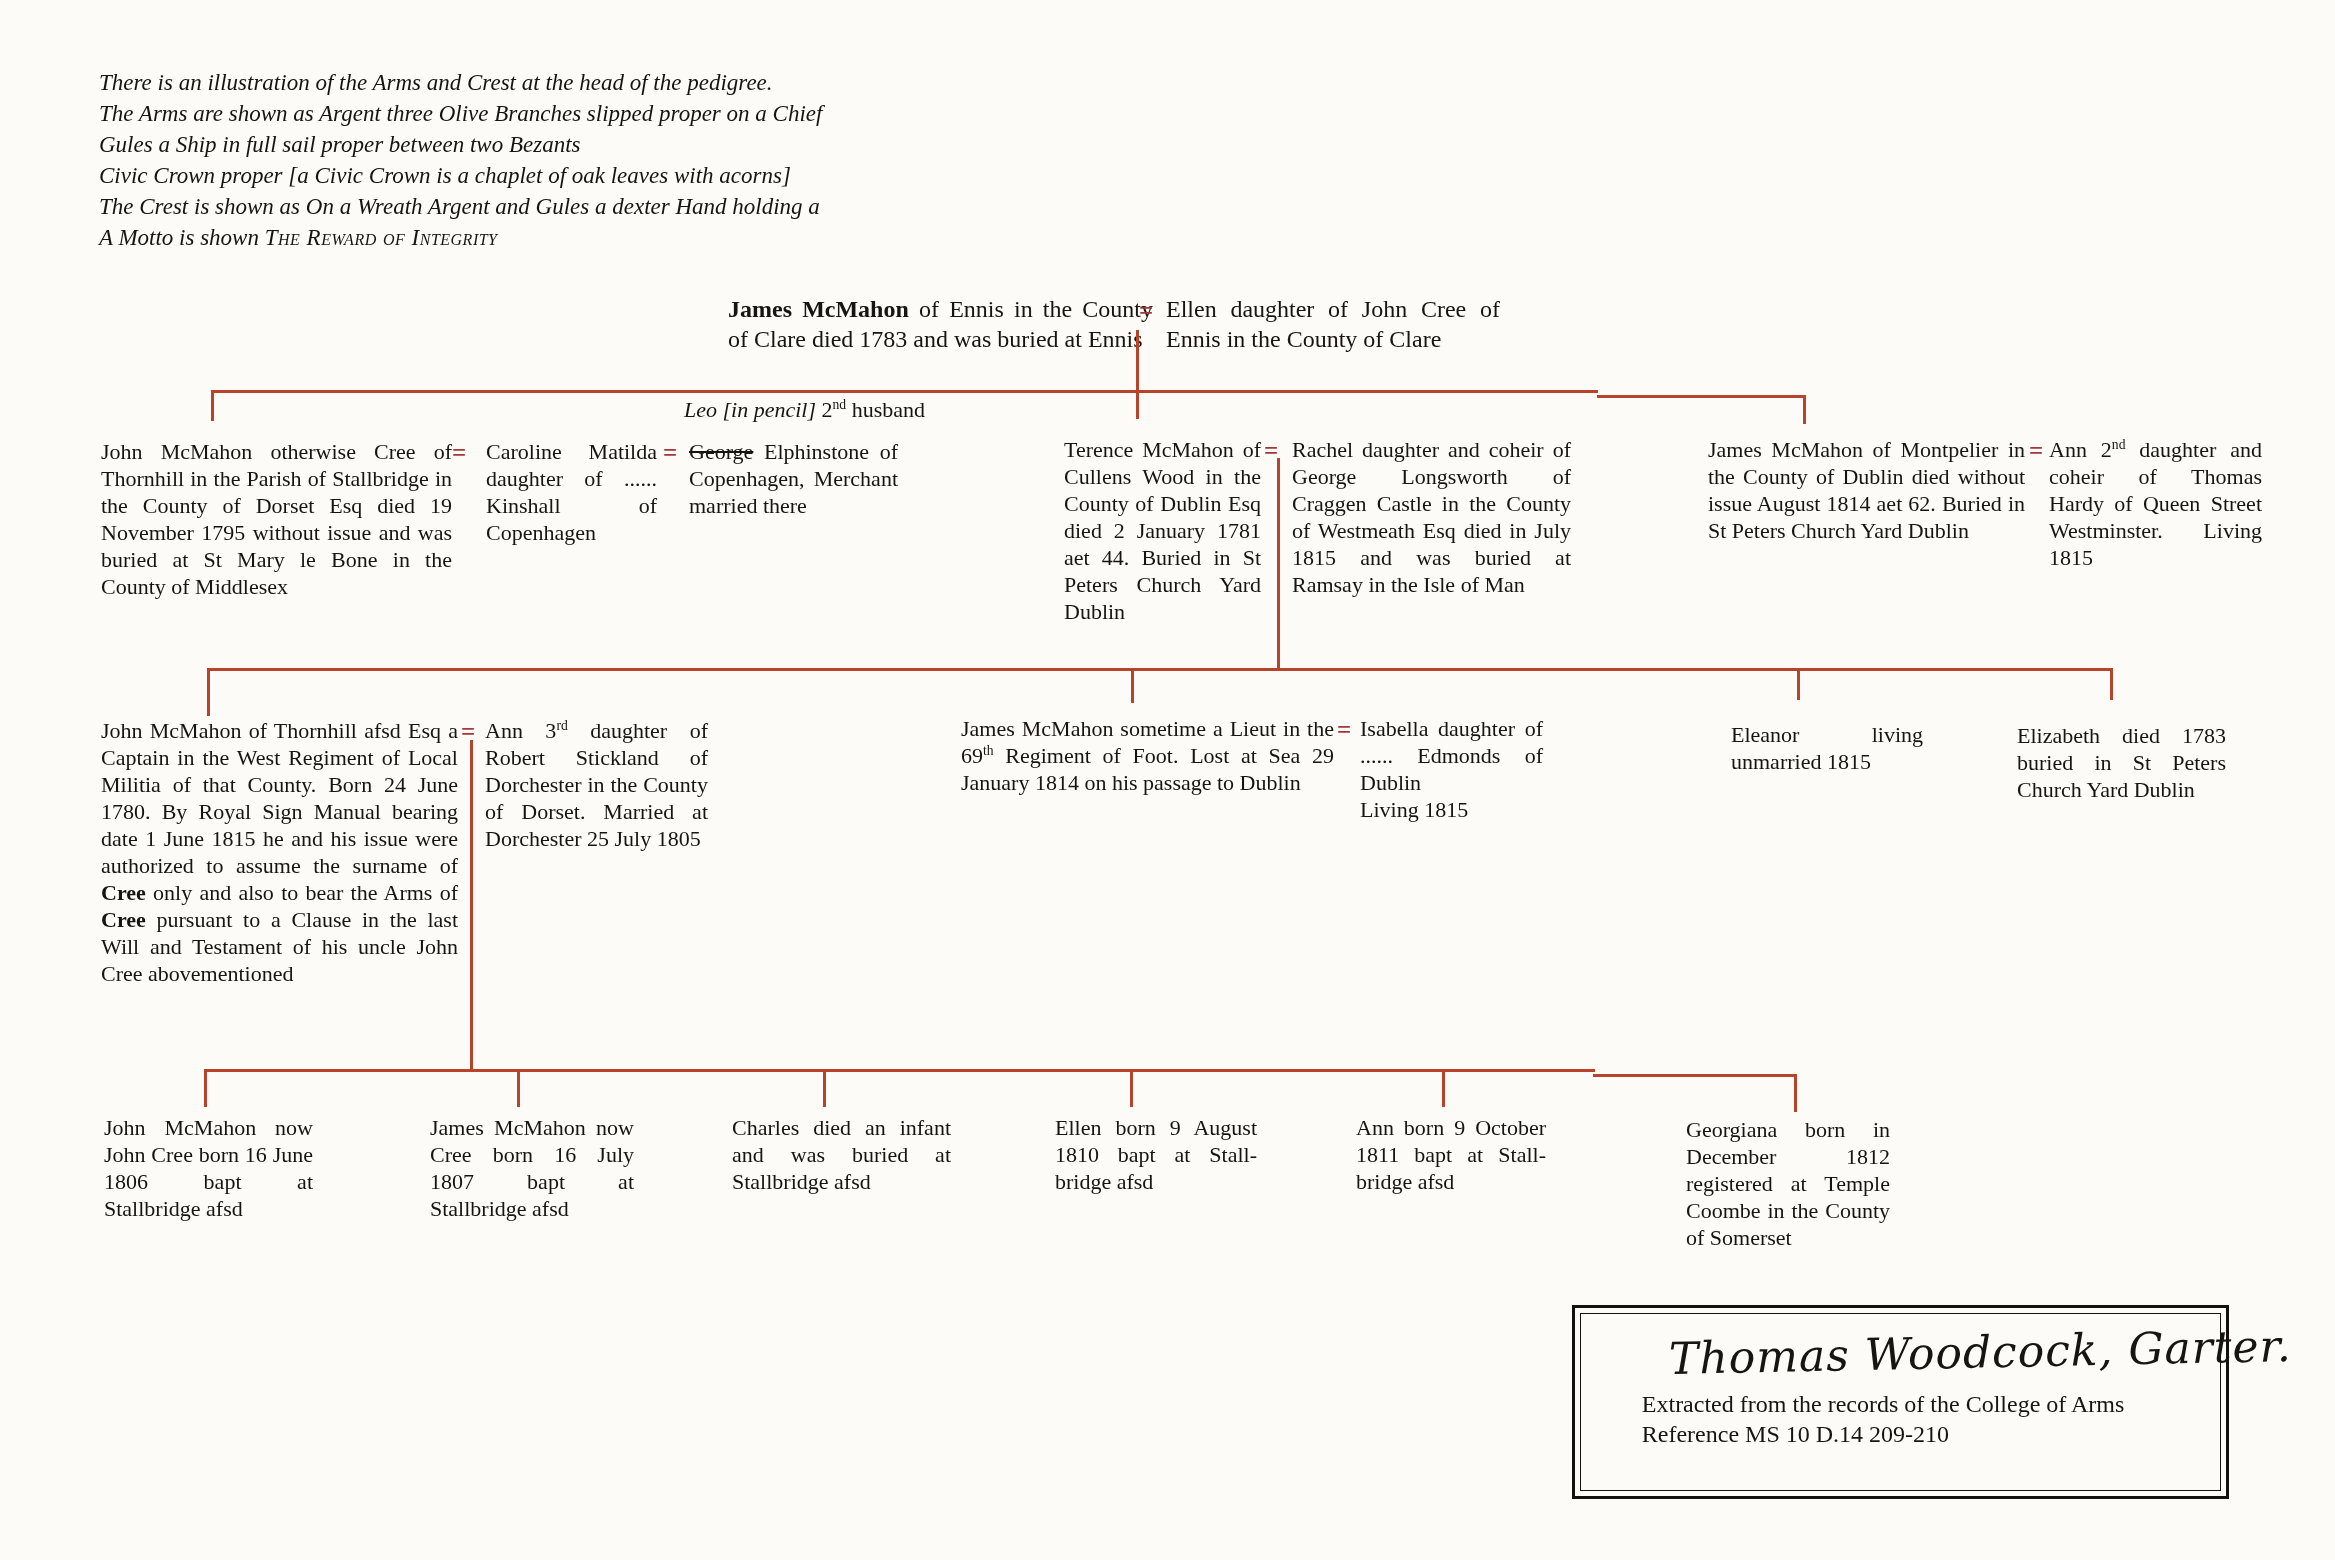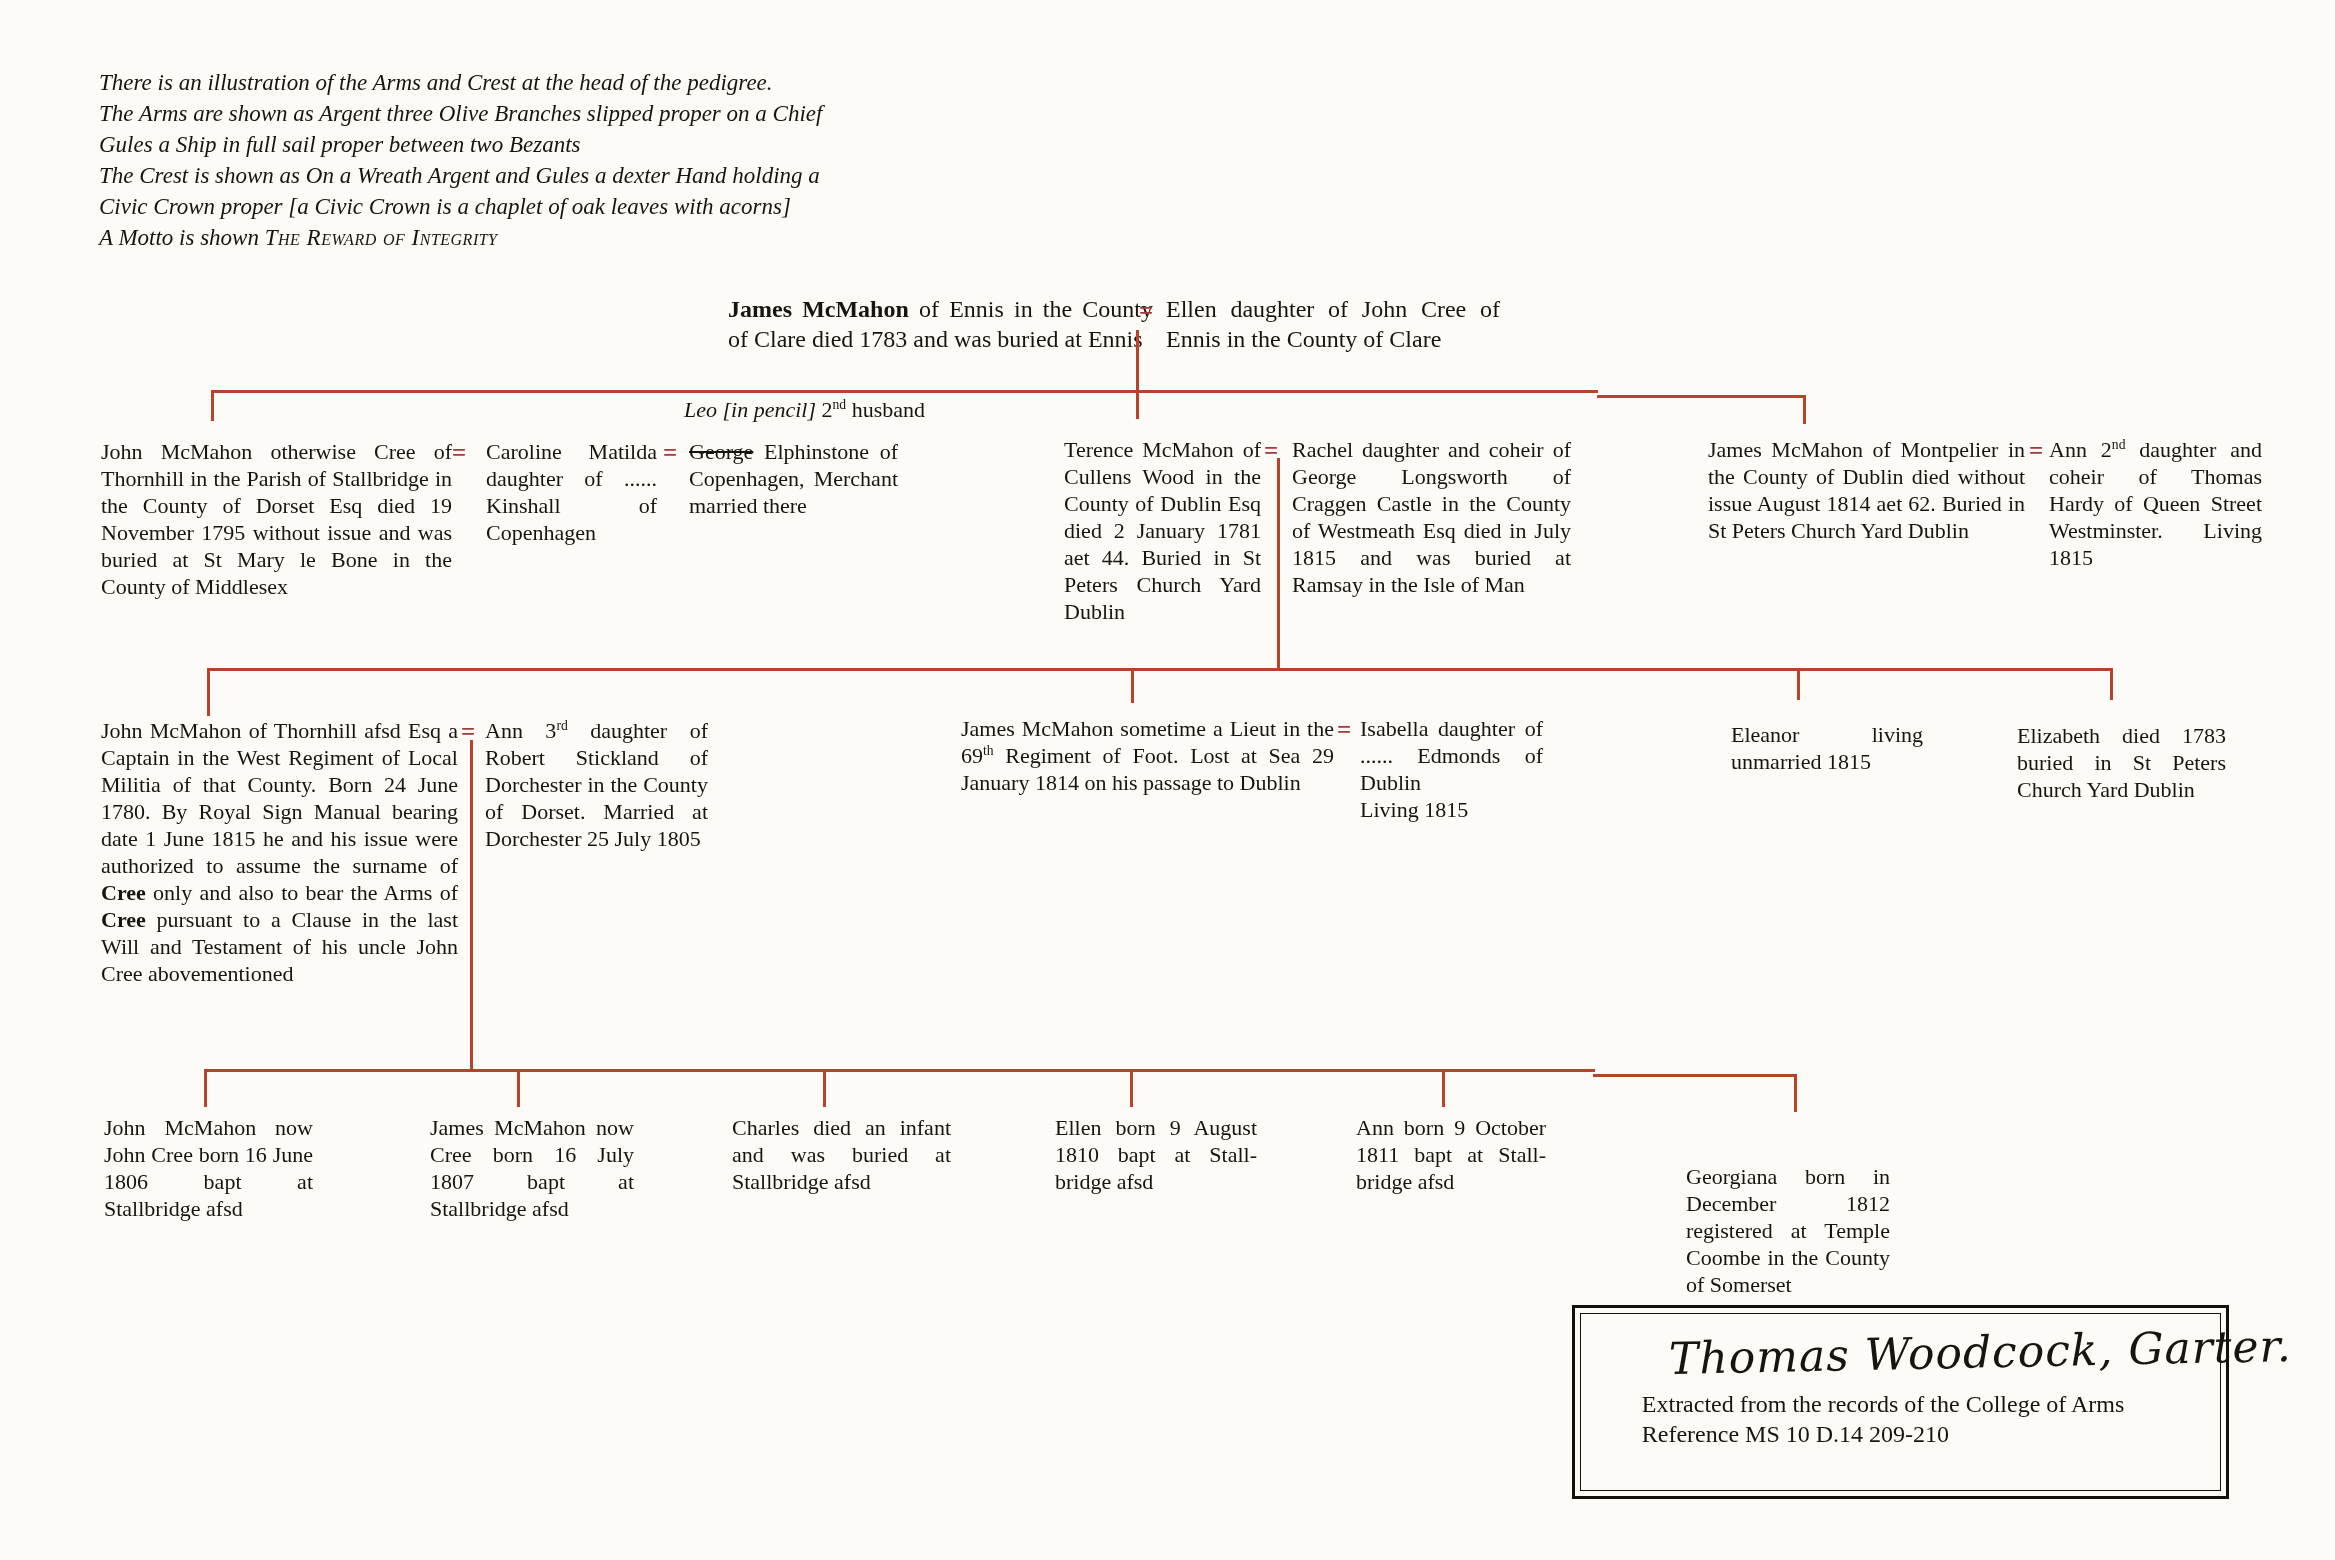--- a/index.html
+++ b/index.html
@@ -40,22 +40,22 @@
 </style>
 </head>
 <body>
 
 <div class="canvas">
 
   <div class="hdr" style="left:99px;top:67px;width:788px;">
     <div>There is an illustration of the Arms and Crest at the head of the pedigree.</div>
     <div>The Arms are shown as Argent three Olive Branches slipped proper on a Chief</div>
     <div>Gules a Ship in full sail proper between two Bezants</div>
+    <div>Civic Crown proper [a Civic Crown is a chaplet of oak leaves with acorns]</div>
     <div>The Crest is shown as On a Wreath Argent and Gules a dexter Hand holding a</div>
-    <div>Civic Crown proper [a Civic Crown is a chaplet of oak leaves with acorns]</div>
     <div>
       <span>A Motto is shown </span><span class="smallcaps">The Reward of Integrity</span>
     </div>
   </div>
 
   <div class="person g1" style="left:728px;top:294px;width:425px;">
     <b>James McMahon</b><span>  of Ennis in the County of Clare died 1783 and was buried at Ennis</span>
   </div>
   <div class="eq" style="left:1139px;top:298px;">=</div>
   <div class="person g1" style="left:1166px;top:294px;width:334px;">Ellen daughter of John Cree of Ennis in the County of Clare</div>
@@ -124,21 +124,21 @@
   <div class="vl" style="left:823px;top:1069px;height:38px;"></div>
   <div class="vl" style="left:1130px;top:1069px;height:38px;"></div>
   <div class="vl" style="left:1442px;top:1069px;height:38px;"></div>
   <div class="vl" style="left:1794px;top:1074px;height:38px;"></div>
 
   <div class="person" style="left:104px;top:1114px;width:209px;">John McMahon now John Cree born 16 June 1806 bapt at Stallbridge afsd</div>
   <div class="person" style="left:430px;top:1114px;width:204px;">James McMahon now Cree born 16 July 1807 bapt at Stallbridge afsd</div>
   <div class="person" style="left:732px;top:1114px;width:219px;">Charles died an infant and was buried at Stallbridge afsd</div>
   <div class="person" style="left:1055px;top:1114px;width:202px;">Ellen born 9 August 1810 bapt at Stall­bridge afsd</div>
   <div class="person" style="left:1356px;top:1114px;width:190px;">Ann born 9 October 1811 bapt at Stall­bridge afsd</div>
-  <div class="person" style="left:1686px;top:1163px;width:204px;">Georgiana born in December 1812 registered at Temple Coombe in the County of Somerset</div>
+  <div class="person" style="left:1686px;top:1116px;width:204px;">Georgiana born in December 1812 registered at Temple Coombe in the County of Somerset</div>
 
   <div class="certbox-outer" style="left:1572px;top:1305px;width:651px;height:188px;">
     <div class="certbox-inner">
       <div class="signature">Thomas Woodcock, Garter.</div>
       <div class="cert-line">Extracted from the records of the College of Arms</div>
       <div class="cert-line">Reference MS 10 D.14 209-210</div>
     </div>
   </div>
 
 </div>

